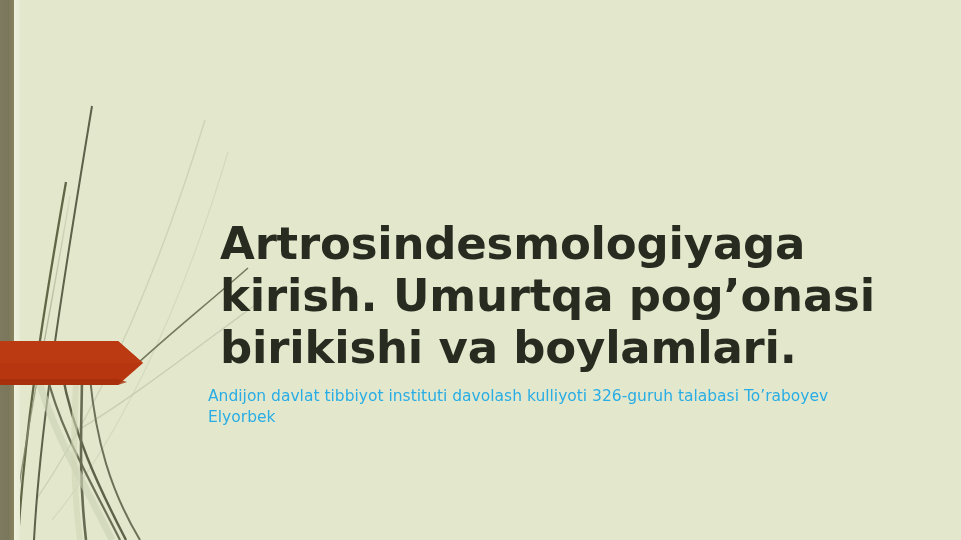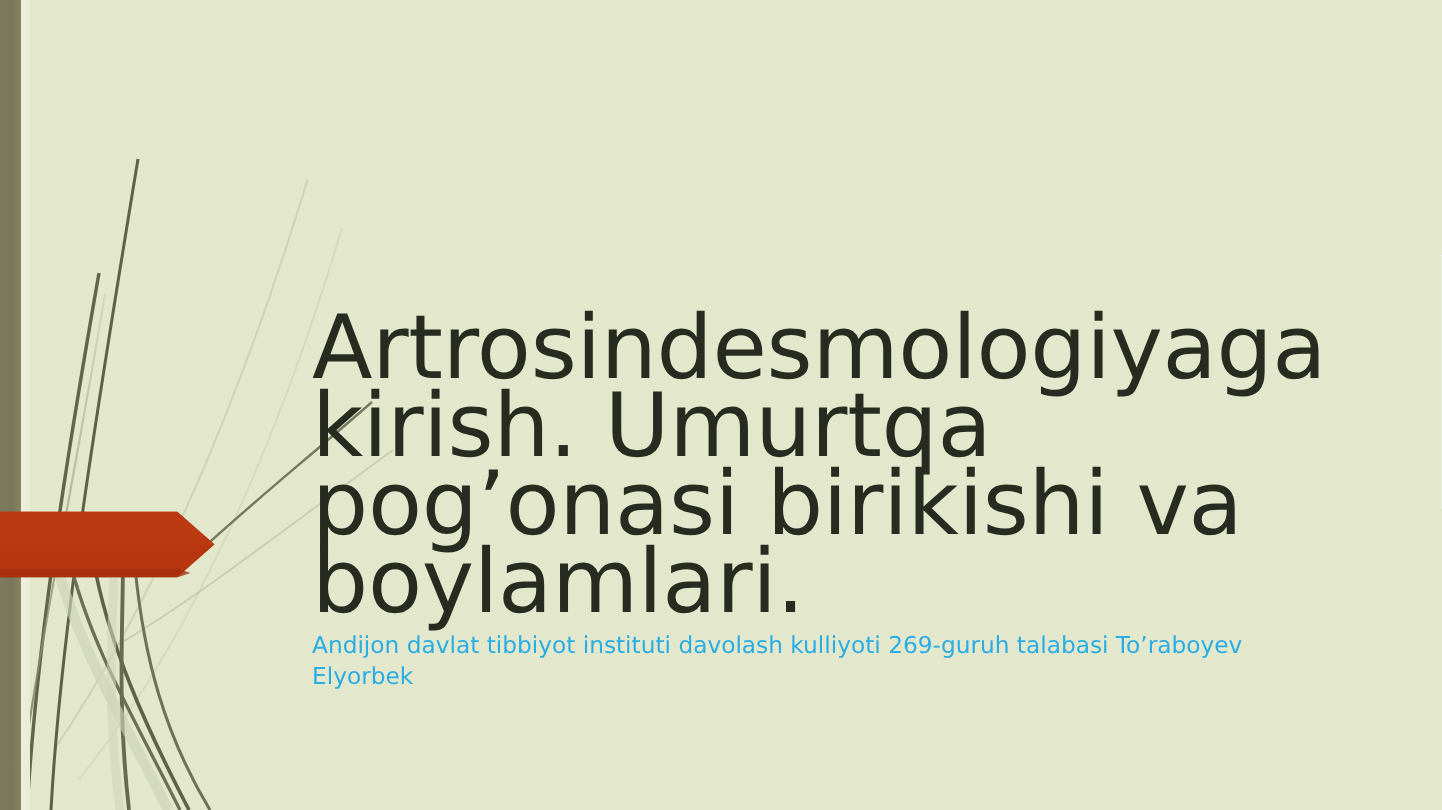--- a/index.html
+++ b/index.html
@@ -65,24 +65,24 @@
   
   .text-block {
     position: absolute;
     left: 208px;
     top: 206px;
     width: 690px;
     z-index: 5;
   }
 
   .slide-title {
-    margin: 0;
+    margin: 12px;
     font-family: "DejaVu Sans", sans-serif;
-    font-weight: 400;
-    font-size: 59px;
+    font-weight: 700;
+    font-size: 45px;
     line-height: 52px;
     letter-spacing: -0.2px;
     color: #282c20;
     white-space: pre-line;
   }
 
   .slide-subtitle {
     margin: 6px 0 0 0;
     font-family: "DejaVu Sans", sans-serif;
     font-weight: 400;
@@ -133,16 +133,16 @@
   <div class="left-bar-highlight"></div>
 
   <svg class="arrow-banner" viewBox="0 0 148 44" width="148" height="44">
     <polygon points="0,0 122,0 147,22 122,44 0,44" fill="#b8360f"></polygon>
     <polygon points="0,0 122,0 147,22 122,22 0,22" fill="#bb3a11"></polygon>
     <polygon points="0,38 122,38 131,41 122,44 0,44" fill="#a42f0b" opacity="0.8"></polygon>
   </svg>
 
   <div class="text-block">
     <h1 class="slide-title">Artrosindesmologiyaga kirish. Umurtqa pog’onasi birikishi va boylamlari.</h1>
-    <p class="slide-subtitle">Andijon davlat tibbiyot instituti davolash kulliyoti 269-guruh talabasi To’raboyev Elyorbek</p>
+    <p class="slide-subtitle">Andijon davlat tibbiyot instituti davolash kulliyoti 326-guruh talabasi To’raboyev Elyorbek</p>
   </div>
 
 </div>
 
 </body></html>

